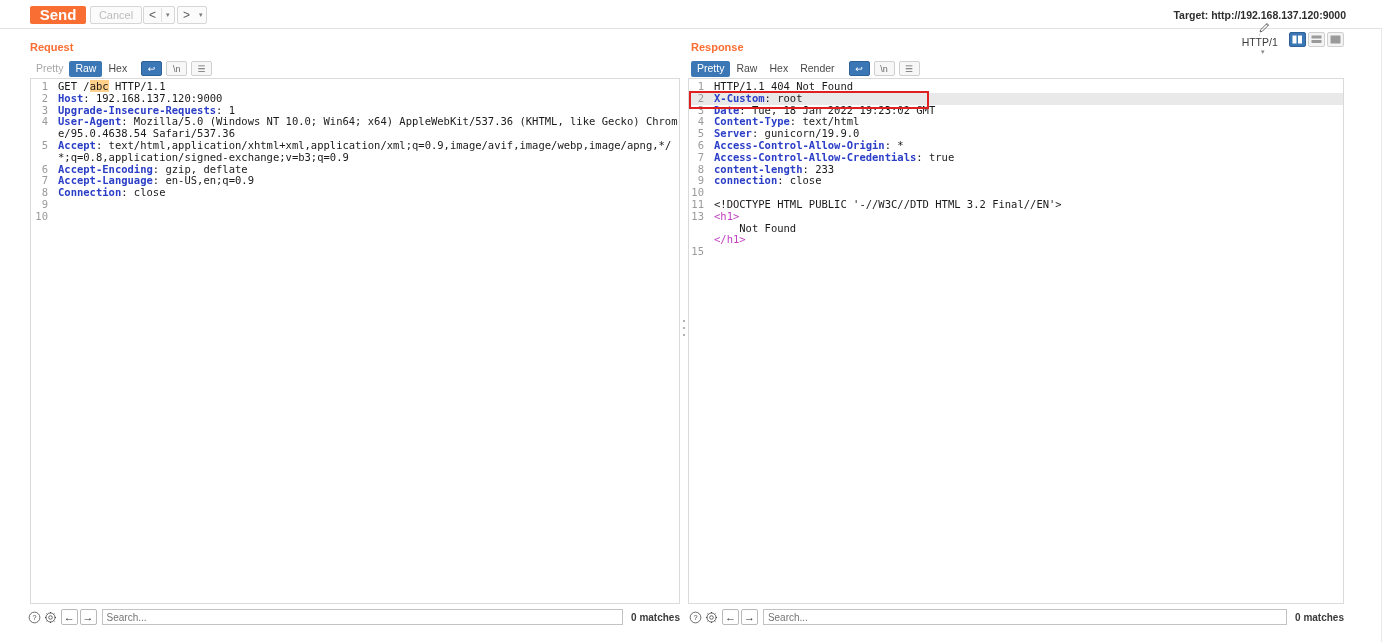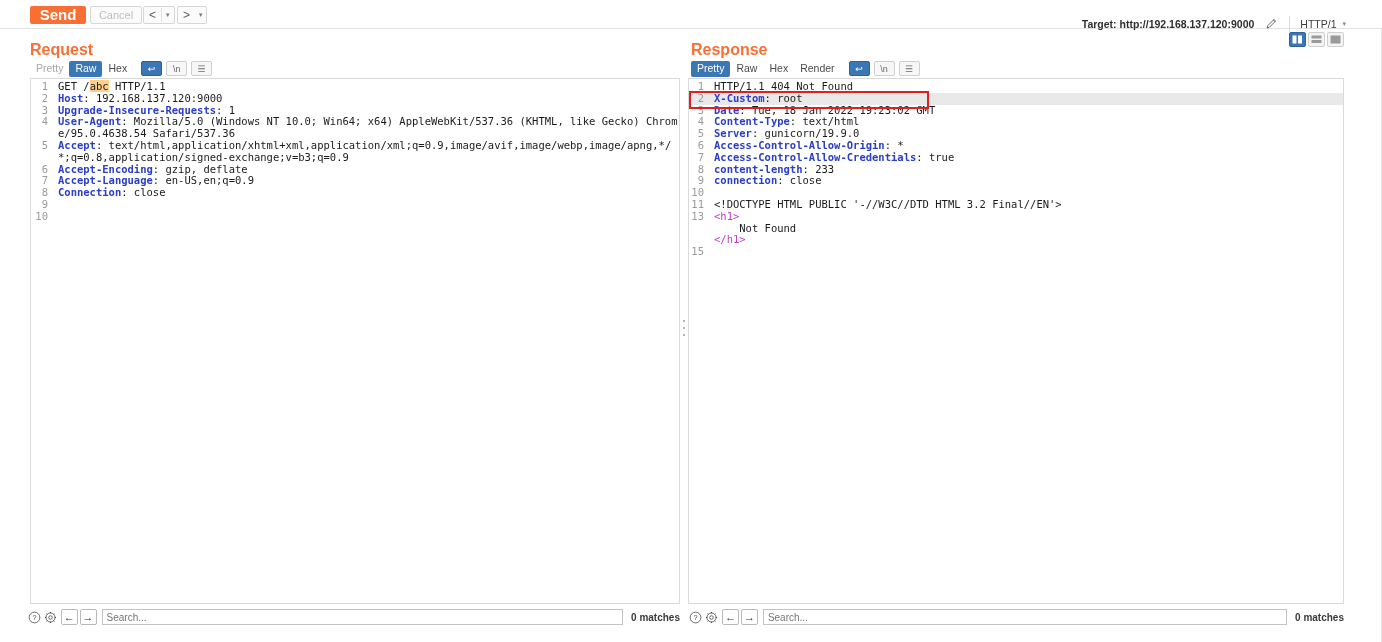--- a/index.html
+++ b/index.html
@@ -53,42 +53,43 @@
     font-size: 10px; color: #8a8a8a;
     cursor: pointer;
   }
   .btn-split .main { padding: 0 5px; font-size: 12px; color: #5c5c5c; }
   .btn-split .sep { width: 1px; height: 14px; background: #e0e0e0; }
   .btn-split .car { padding: 0 4px; font-size: 7px; color: #7a7a7a; }
   .btn-prev { left: 143px; width: 32px; }
   .btn-next { left: 177px; width: 30px; }
 
   .target-wrap {
-    position: absolute; right: 0; top: 0;
+    position: absolute; right: 0; top: 9px;
     height: 47px;
     display: flex; align-items: center;
     padding-right: 0;
+    flex-direction: column;
   }
   .target-label {
     font-size: 10.5px; font-weight: bold; color: #2e2e2e;
     white-space: nowrap;
   }
   .pencil-icon {
     margin-left: 9px; width: 16px; height: 16px;
     display: inline-flex; align-items: center; justify-content: center;
     cursor: pointer;
   }
   .vdiv { width: 1px; height: 16px; background: #d9d9d9; margin: 0 10px; }
   .http-ver { font-size: 10.5px; color: #3c3c3c; white-space: nowrap; }
   .http-car { font-size: 7px; color: #8a8a8a; margin-left: 6px; }
 
   
   .panel-title {
     position: absolute;
-    font-size: 16px; font-weight: bold; color: #f96e32;
+    font-size: 11px; font-weight: bold; color: #f96e32;
   }
   #req-title { left: 30px; top: 41px; }
   #res-title { left: 691px; top: 41px; }
 
   .layout-toggles {
     position: absolute; right: 38px; top: 32px;
     display: flex; gap: 2px;
   }
   .lt {
     width: 17px; height: 15px;

